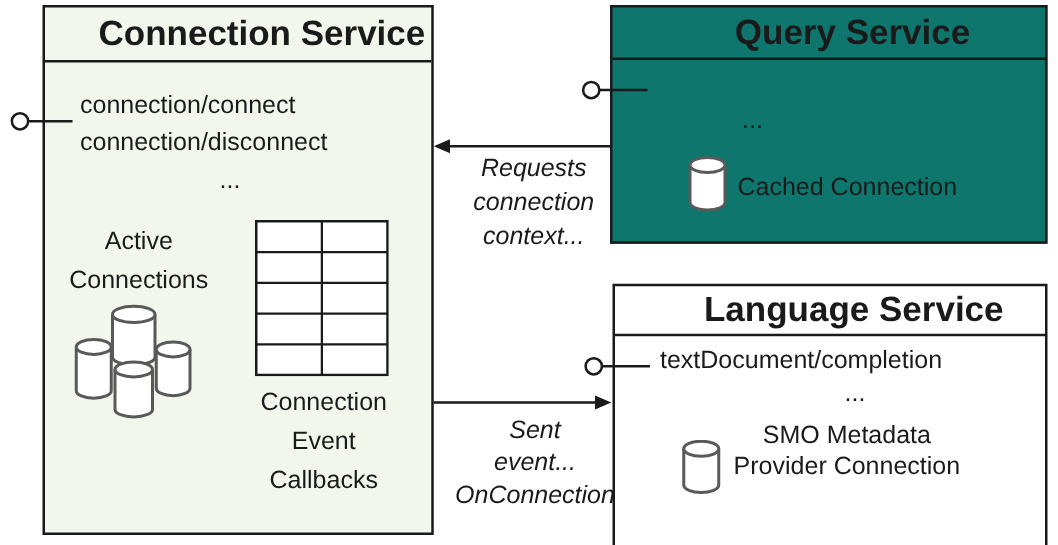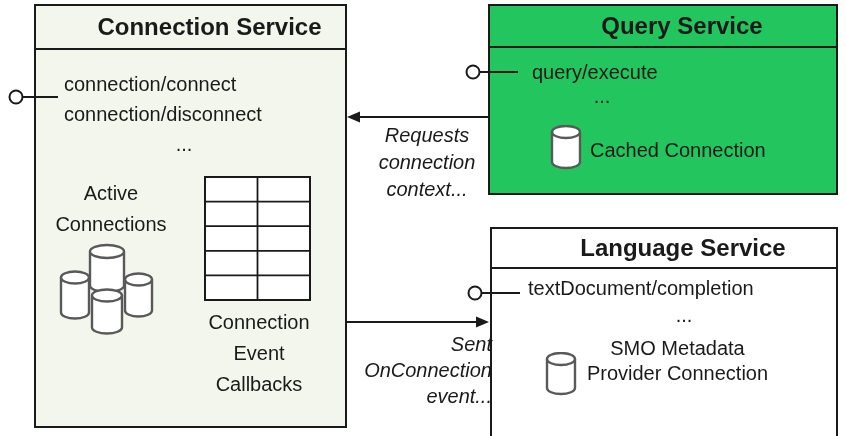--- a/index.html
+++ b/index.html
@@ -2,25 +2,25 @@
 <html><head>
 <meta charset="utf-8">
 <style>
   html,body { margin:0; padding:0; background:#ffffff; }
   .canvas {
     position:relative; width:846px; height:436px; background:#ffffff;
     font-family:"Liberation Sans", sans-serif; color:#1a1a1a; overflow:hidden;
   }
   .box { position:absolute; box-sizing:border-box; border:2px solid #1a1a1a; }
   .box-conn { left:34px; top:4px; width:313px; height:424px; background:#f3f6ec; }
-  .box-query { left:488px; top:4px; width:350px; height:191px; background:#22c55e; }
+  .box-query { left:488px; top:4px; width:350px; height:191px; background:#0f766e; }
   .box-lang { left:490px; top:227px; width:348px; height:248px; background:#ffffff; }
   .box-title {
     box-sizing:border-box; border-bottom:2px solid #1a1a1a;
-    font-weight:bold; font-size:24px; text-align:center;padding-left:38px;
+    font-weight:bold; font-size:28px; text-align:center;padding-left:38px;
   }
   .box-conn .box-title { height:44px; line-height:41px; }
   .box-query .box-title { height:42px; line-height:39px; }
   .box-lang .box-title { height:40px; line-height:37px; }
   .txt { position:absolute; font-size:20px; line-height:30px; white-space:nowrap; }
   .conn-methods { left:28px; top:63px; width:240px; }
   .conn-methods .dots { text-align:center; }
   .active-label { left:2px; top:172px; width:146px; line-height:31px; text-align:center; white-space:normal; }
   .cluster-icon { position:absolute; left:22px; top:236px; }
   .table-icon { position:absolute; left:168px; top:170px; }
@@ -31,21 +31,21 @@
   .q-cache { left:100px; top:130px; line-height:28px; }
   .l-method { left:36px; top:44px; }
   .l-dots { left:172px; top:71px; width:40px; text-align:center; }
   .l-cyl { position:absolute; left:53px; top:123px; }
   .l-provider { left:78px; top:107px; width:215px; line-height:25px; text-align:center; white-space:normal; }
   .arrow-label {
     position:absolute; font-size:20px; font-style:italic; line-height:27px;
     text-align:center; white-space:normal;
   }
   .lbl-requests { left:352px; top:122px; width:150px; }
-  .lbl-sent { left:342px; top:331px; width:150px; line-height:26px;text-align:right; }
+  .lbl-sent { left:353px; top:331px; width:150px; line-height:26px; }
   .overlay { position:absolute; left:0; top:0; pointer-events:none; }
 </style>
 </head>
 <body>
 
 <div class="canvas">
 
   <div class="box box-conn">
     <div class="box-title">Connection Service</div>
 
@@ -86,21 +86,20 @@
 
     <div class="txt callbacks-label">
       <div>Connection</div>
       <div>Event</div>
       <div>Callbacks</div>
     </div>
   </div>
 
   <div class="box box-query">
     <div class="box-title">Query Service</div>
-    <div class="txt q-method">query/execute</div>
     <div class="txt q-dots">...</div>
     <svg class="q-cyl" width="32" height="45" viewBox="0 0 32 45">
       <path d="M2,7 L2,37 A14,6 0 0 0 30,37 L30,7" fill="#ffffff" stroke="#595959" stroke-width="2.4"></path>
       <ellipse cx="16" cy="7" rx="14" ry="6" fill="#ffffff" stroke="#595959" stroke-width="2.4"></ellipse>
     </svg>
     <div class="txt q-cache">Cached Connection</div>
   </div>
 
   <div class="box box-lang">
     <div class="box-title">Language Service</div>
@@ -116,22 +115,22 @@
     </div>
   </div>
 
   <div class="arrow-label lbl-requests">
     <div>Requests</div>
     <div>connection</div>
     <div>context...</div>
   </div>
   <div class="arrow-label lbl-sent">
     <div>Sent</div>
+    <div>event...</div>
     <div>OnConnection</div>
-    <div>event...</div>
   </div>
 
   <svg class="overlay" width="846" height="436" viewBox="0 0 846 436">
 
     <g>
       <line x1="22.5" y1="97" x2="58" y2="97" stroke="#1a1a1a" stroke-width="2"></line>
       <circle cx="16" cy="97" r="6.5" fill="#ffffff" stroke="#1a1a1a" stroke-width="2"></circle>
     </g>
 
     <g>

